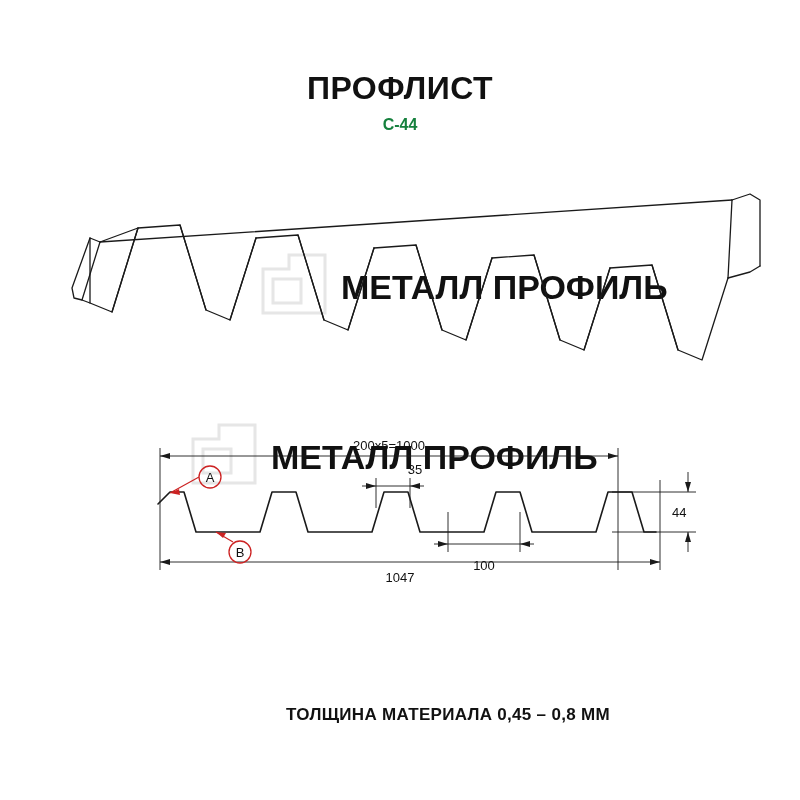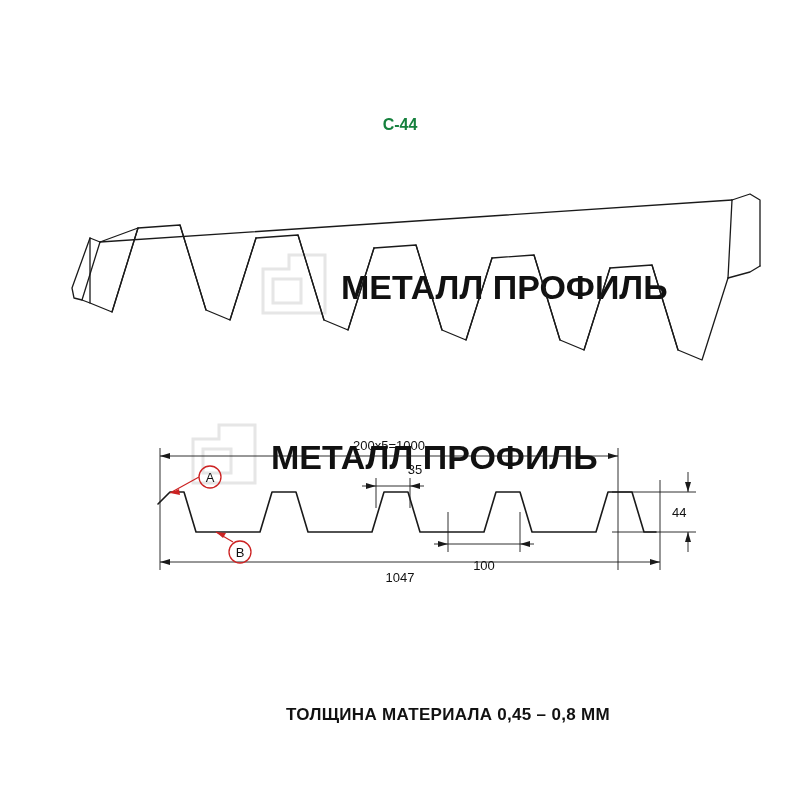--- a/index.html
+++ b/index.html
@@ -77,20 +77,21 @@
   text {
     font-family: "Liberation Sans", sans-serif;
     fill: #111111;
   }
 </style>
 </head>
 <body>
 
 <div class="page">
 
+  <div class="title">ПРОФЛИСТ</div>
   <div class="subtitle">С-44</div>
 
   <div class="wm wm-1">
     <svg width="380" height="100" viewBox="0 0 380 100">
       <g fill="none" stroke="#e6e6e6" stroke-width="3">
         <path d="M8 78 L8 34 L34 34 L34 20 L70 20 L70 78 Z"></path>
         <path d="M18 68 L18 44 L46 44 L46 68 Z"></path>
       </g>
       <text x="86" y="64" font-size="34" font-weight="bold" fill="#e3e3e3">МЕТАЛЛ ПРОФИЛЬ</text>
     </svg>

